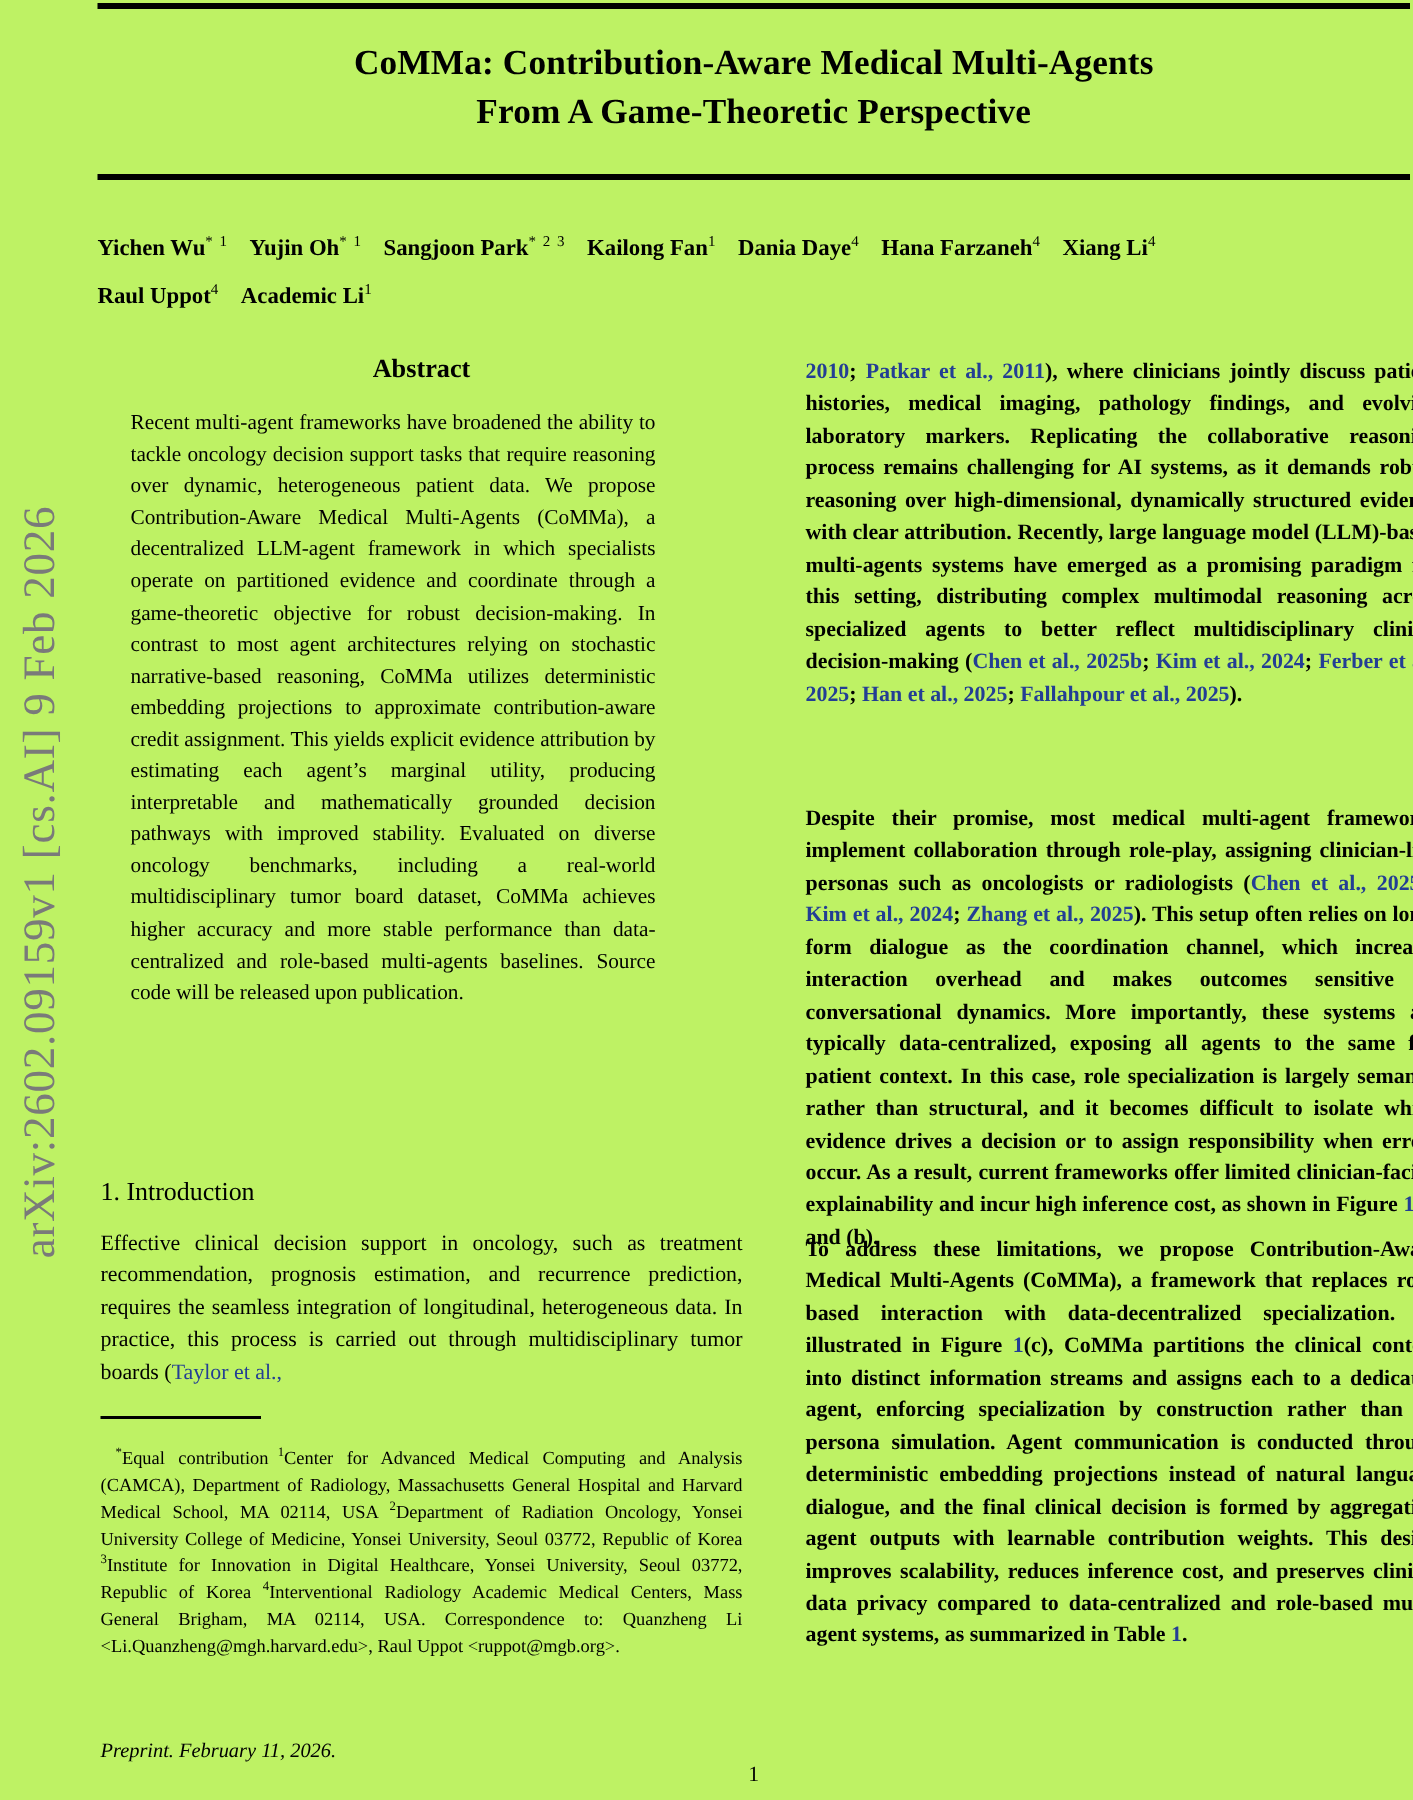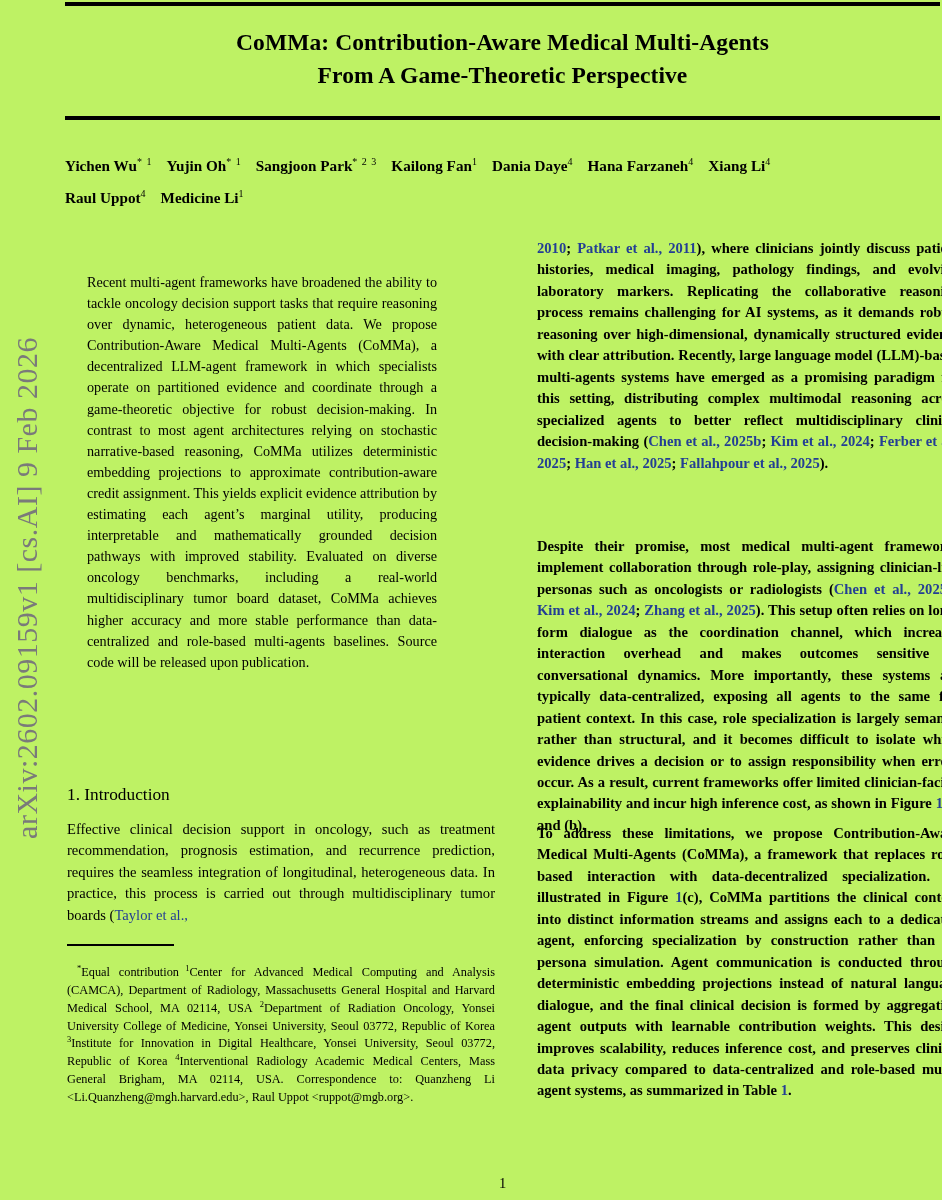--- a/index.html
+++ b/index.html
@@ -127,29 +127,31 @@
 
   <div id="title">
     <div>CoMMa: Contribution-Aware Medical Multi-Agents</div>
     <div>From A Game-Theoretic Perspective</div>
   </div>
 
   <div id="rule-mid" class="rule"></div>
 
   <div id="authors">
     <div><span>Yichen Wu</span><sup>* 1</sup><span class="author-gap"></span><span>Yujin Oh</span><sup>* 1</sup><span class="author-gap"></span><span>Sangjoon Park</span><sup>* 2 3</sup><span class="author-gap"></span><span>Kailong Fan</span><sup>1</sup><span class="author-gap"></span><span>Dania Daye</span><sup>4</sup><span class="author-gap"></span><span>Hana Farzaneh</span><sup>4</sup><span class="author-gap"></span><span>Xiang Li</span><sup>4</sup></div>
-    <div><span>Raul Uppot</span><sup>4</sup><span class="author-gap"></span><span>Medicine Li</span><sup>1</sup></div>
+    <div><span>Raul Uppot</span><sup>4</sup><span class="author-gap"></span><span>Academic Li</span><sup>1</sup></div>
   </div>
 
   <div id="col-left" class="col">
+    <div id="abstract-heading">Abstract</div>
     <div id="abstract-text" class="justified">Recent multi-agent frameworks have broadened the ability to tackle oncology decision support tasks that require reasoning over dynamic, heterogeneous patient data. We propose Contribution-Aware Medical Multi-Agents (CoMMa), a decentralized LLM-agent framework in which specialists operate on partitioned evidence and coordinate through a game-theoretic objective for robust decision-making. In contrast to most agent architectures relying on stochastic narrative-based reasoning, CoMMa utilizes deterministic embedding projections to approximate contribution-aware credit assignment. This yields explicit evidence attribution by estimating each agent’s marginal utility, producing interpretable and mathematically grounded decision pathways with improved stability. Evaluated on diverse oncology benchmarks, including a real-world multidisciplinary tumor board dataset, CoMMa achieves higher accuracy and more stable performance than data-centralized and role-based multi-agents baselines. Source code will be released upon publication.</div>
     <div id="intro-heading">1. Introduction</div>
     <div id="intro-para" class="justified body-text"><span>Effective clinical decision support in oncology, such as treatment recommendation, prognosis estimation, and recurrence prediction, requires the seamless integration of longitudinal, heterogeneous data. In practice, this process is carried out through multidisciplinary tumor boards (</span><span class="cite">Taylor et al.,</span></div>
     <div id="footnote-rule"></div>
     <div id="footnote-text" class="justified"><sup>*</sup><span>Equal contribution </span><sup>1</sup><span>Center for Advanced Medical Computing and Analysis (CAMCA), Department of Radiology, Massachusetts General Hospital and Harvard Medical School, MA 02114, USA </span><sup>2</sup><span>Department of Radiation Oncology, Yonsei University College of Medicine, Yonsei University, Seoul 03772, Republic of Korea </span><sup>3</sup><span>Institute for Innovation in Digital Healthcare, Yonsei University, Seoul 03772, Republic of Korea </span><sup>4</sup><span>Interventional Radiology Academic Medical Centers, Mass General Brigham, MA 02114, USA. Correspondence to: Quanzheng Li &lt;Li.Quanzheng@mgh.harvard.edu&gt;, Raul Uppot &lt;ruppot@mgb.org&gt;.</span></div>
+    <div id="preprint-note">Preprint. February 11, 2026.</div>
   </div>
 
   <div id="col-right" class="col">
     <div id="rp-0" class="rp justified body-text"><span class="cite">2010</span><span>; </span><span class="cite">Patkar et al., 2011</span><span>), where clinicians jointly discuss patient histories, medical imaging, pathology findings, and evolving laboratory markers. Replicating the collaborative reasoning process remains challenging for AI systems, as it demands robust reasoning over high-dimensional, dynamically structured evidence with clear attribution. Recently, large language model (LLM)-based multi-agents systems have emerged as a promising paradigm for this setting, distributing complex multimodal reasoning across specialized agents to better reflect multidisciplinary clinical decision-making (</span><span class="cite">Chen et al., 2025b</span><span>; </span><span class="cite">Kim et al., 2024</span><span>; </span><span class="cite">Ferber et al., 2025</span><span>; </span><span class="cite">Han et al., 2025</span><span>; </span><span class="cite">Fallahpour et al., 2025</span><span>).</span></div>
     <div id="rp-1" class="rp justified body-text"><span>Despite their promise, most medical multi-agent frameworks implement collaboration through role-play, assigning clinician-like personas such as oncologists or radiologists (</span><span class="cite">Chen et al., 2025b</span><span>; </span><span class="cite">Kim et al., 2024</span><span>; </span><span class="cite">Zhang et al., 2025</span><span>). This setup often relies on long-form dialogue as the coordination channel, which increases interaction overhead and makes outcomes sensitive to conversational dynamics. More importantly, these systems are typically data-centralized, exposing all agents to the same full patient context. In this case, role specialization is largely semantic rather than structural, and it becomes difficult to isolate which evidence drives a decision or to assign responsibility when errors occur. As a result, current frameworks offer limited clinician-facing explainability and incur high inference cost, as shown in Figure </span><span class="cite">1</span><span>(a) and (b).</span></div>
     <div id="rp-2" class="rp justified body-text"><span>To address these limitations, we propose Contribution-Aware Medical Multi-Agents (CoMMa), a framework that replaces role-based interaction with data-decentralized specialization. As illustrated in Figure </span><span class="cite">1</span><span>(c), CoMMa partitions the clinical context into distinct information streams and assigns each to a dedicated agent, enforcing specialization by construction rather than by persona simulation. Agent communication is conducted through deterministic embedding projections instead of natural language dialogue, and the final clinical decision is formed by aggregating agent outputs with learnable contribution weights. This design improves scalability, reduces inference cost, and preserves clinical data privacy compared to data-centralized and role-based multi-agent systems, as summarized in Table </span><span class="cite">1</span><span>.</span></div>
   </div>
 
   <div id="arxiv-watermark">arXiv:2602.09159v1  [cs.AI]  9 Feb 2026</div>
 

